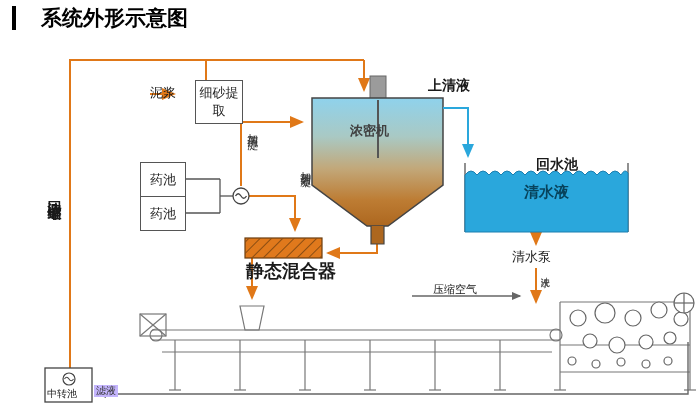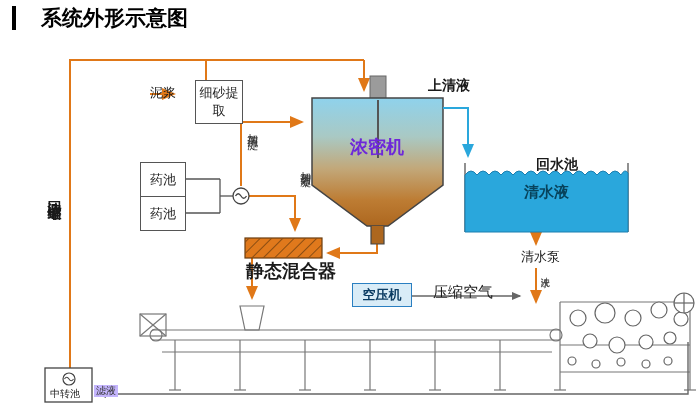--- a/index.html
+++ b/index.html
@@ -7,21 +7,21 @@
   body { font-family:"Liberation Sans","DejaVu Sans",sans-serif; }
   .stage { position:relative; width:700px; height:420px; background:#fff; overflow:hidden; }
   .stage svg { position:absolute; left:0; top:0; }
   .lbl { position:absolute; color:#1a1a1a; white-space:nowrap; line-height:1.15; }
   .bold { font-weight:bold; }
   .vtext { writing-mode:vertical-rl; text-orientation:upright; letter-spacing:2px; }
   .title { left:12px; top:6px; font-size:21px; font-weight:bold; color:#000;
            border-left:4px solid #000; padding-left:25px; }
   .box { position:absolute; border:1.5px solid #555; background:#fff; display:flex;
          align-items:center; justify-content:center; text-align:center; color:#222; }
-  .center { text-align:right; }
+  .center { text-align:left; }
 </style>
 </head>
 <body>
 
 <div class="stage">
 
   <svg width="700" height="420" viewBox="0 0 700 420">
     <defs>
       <linearGradient id="thickGrad" x1="0" y1="0" x2="0" y2="1">
         <stop offset="0" stop-color="#8fd2ec"></stop>
@@ -158,43 +158,41 @@
   </svg>
 
   <div class="lbl title">系统外形示意图</div>
 
   <div class="lbl" style="left:114px; top:86px; font-size:13px;margin-left:36px;">泥浆</div>
 
   <div class="box" style="left:195px; top:80px; width:48px; height:44px; font-size:13px;">细砂提取</div>
 
   <div class="lbl bold" style="left:428px; top:77px; font-size:14px;">上清液</div>
 
-  <div class="lbl bold" style="left:350px; top:137px; font-size:18px; color:#6d28d9;">浓密机</div>
+  <div class="lbl bold" style="left:350px; top:124px; font-size:13px; color:#404040;">浓密机</div>
 
   <div class="lbl bold" style="left:536px; top:156px; font-size:14px;">回水池</div>
 
   <div class="lbl bold" style="left:524px; top:183px; font-size:15px; color:#07435c;">清水液</div>
 
   <div class="box" style="left:140px; top:162px; width:46px; height:35px; font-size:13px;">药池</div>
   <div class="box" style="left:140px; top:196px; width:46px; height:35px; font-size:13px;">药池</div>
 
   <div class="lbl vtext" style="left:246px; top:124px; font-size:11px; color:#333; height:62px;">加药沉淀</div>
 
   <div class="lbl vtext" style="left:299px; top:162px; font-size:11px; color:#333; height:62px;">加药絮凝</div>
 
   <div class="lbl bold vtext" style="left:47px; top:189px; font-size:14px; height:80px;">回浓缩罐</div>
 
   <div class="lbl bold" style="left:246px; top:261px; font-size:18px;">静态混合器</div>
 
   <div class="lbl center" style="left:512px; top:250px; width:48px; font-size:13px;">清水泵</div>
 
   <div class="lbl vtext" style="left:540px; top:270px; font-size:9px; color:#444; height:38px; letter-spacing:1px;">冲洗水</div>
 
-  <div class="box" style="left:352px; top:283px; width:60px; height:24px; font-size:13px; font-weight:bold;
-       background:#d9ecf7; border-color:#2a7fc1; color:#0c3c63;">空压机</div>
 
-  <div class="lbl" style="left:433px; top:283px; font-size:15px;">压缩空气</div>
+  <div class="lbl" style="left:433px; top:283px; font-size:11px;">压缩空气</div>
 
   <div class="lbl center" style="left:47px; top:388px; width:33px; font-size:10px;">中转池</div>
 
   <div class="lbl" style="left:94px; top:385px; font-size:10px; color:#333; background:#c4b5fd; padding:0 2px;">滤液</div>
 
 </div>
 
 </body></html>

